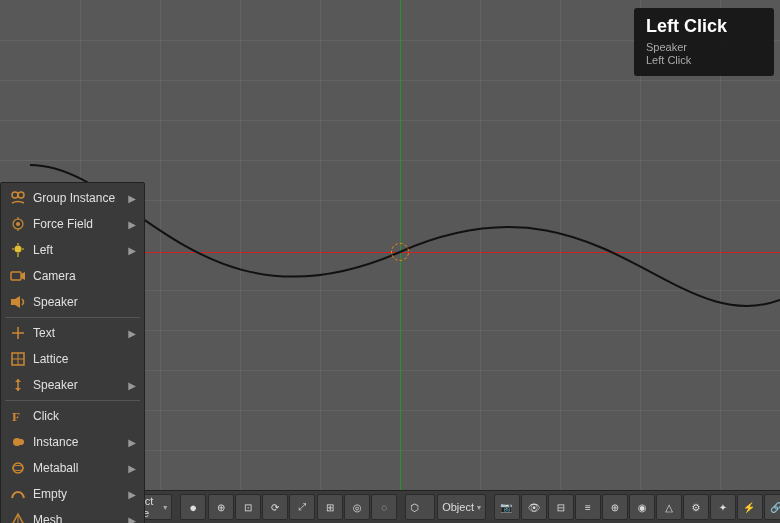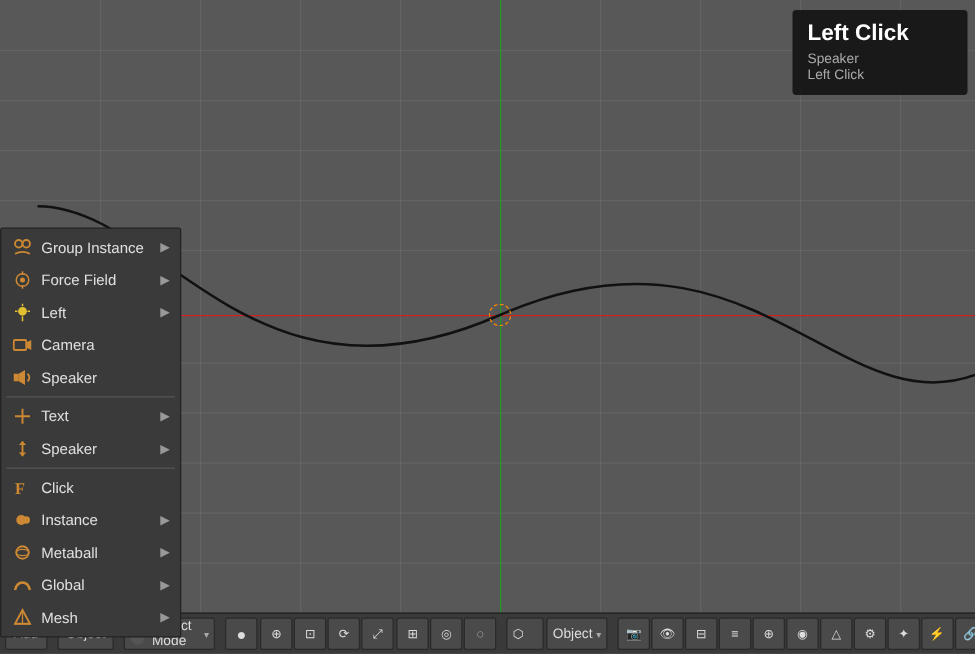--- a/index.html
+++ b/index.html
@@ -325,20 +325,30 @@
           <line x1="8" y1="2" x2="8" y2="14" stroke="#cc8833" stroke-width="1.5"></line>
           <line x1="2" y1="8" x2="14" y2="8" stroke="#cc8833" stroke-width="1.5"></line>
         </svg>
       </span>
       <span class="label">Text</span>
       <span class="arrow">▶</span>
     </div>
     <div class="menu-item">
       <span class="icon">
         <svg width="16" height="16" viewBox="0 0 16 16">
+          <rect x="2" y="2" width="12" height="12" fill="none" stroke="#cc8833" stroke-width="1.5"></rect>
+          <line x1="8" y1="2" x2="8" y2="14" stroke="#cc8833" stroke-width="1"></line>
+          <line x1="2" y1="8" x2="14" y2="8" stroke="#cc8833" stroke-width="1"></line>
+        </svg>
+      </span>
+      <span class="label">Lattice</span>
+    </div>
+    <div class="menu-item">
+      <span class="icon">
+        <svg width="16" height="16" viewBox="0 0 16 16">
           <line x1="8" y1="2" x2="8" y2="14" stroke="#cc8833" stroke-width="1.5"></line>
           <polygon points="5,5 11,5 8,2" fill="#cc8833"></polygon>
           <polygon points="5,11 11,11 8,14" fill="#cc8833"></polygon>
         </svg>
       </span>
       <span class="label">Speaker</span>
       <span class="arrow">▶</span>
     </div>
     <div class="menu-divider"></div>
     <div class="menu-item">
@@ -368,21 +378,21 @@
       </span>
       <span class="label">Metaball</span>
       <span class="arrow">▶</span>
     </div>
     <div class="menu-item">
       <span class="icon">
         <svg width="16" height="16" viewBox="0 0 16 16">
           <path d="M2 12 C4 4, 12 4, 14 12" stroke="#cc8833" stroke-width="2" fill="none"></path>
         </svg>
       </span>
-      <span class="label">Global</span>
+      <span class="label">Empty</span>
       <span class="arrow">▶</span>
     </div>
     <div class="menu-item">
       <span class="icon">
         <svg width="16" height="16" viewBox="0 0 16 16">
           <polygon points="8,2 14,13 2,13" fill="none" stroke="#cc8833" stroke-width="1.5"></polygon>
           <line x1="8" y1="2" x2="8" y2="13" stroke="#cc8833" stroke-width="1"></line>
           <line x1="2" y1="13" x2="14" y2="13" stroke="#cc8833" stroke-width="1"></line>
         </svg>
       </span>

